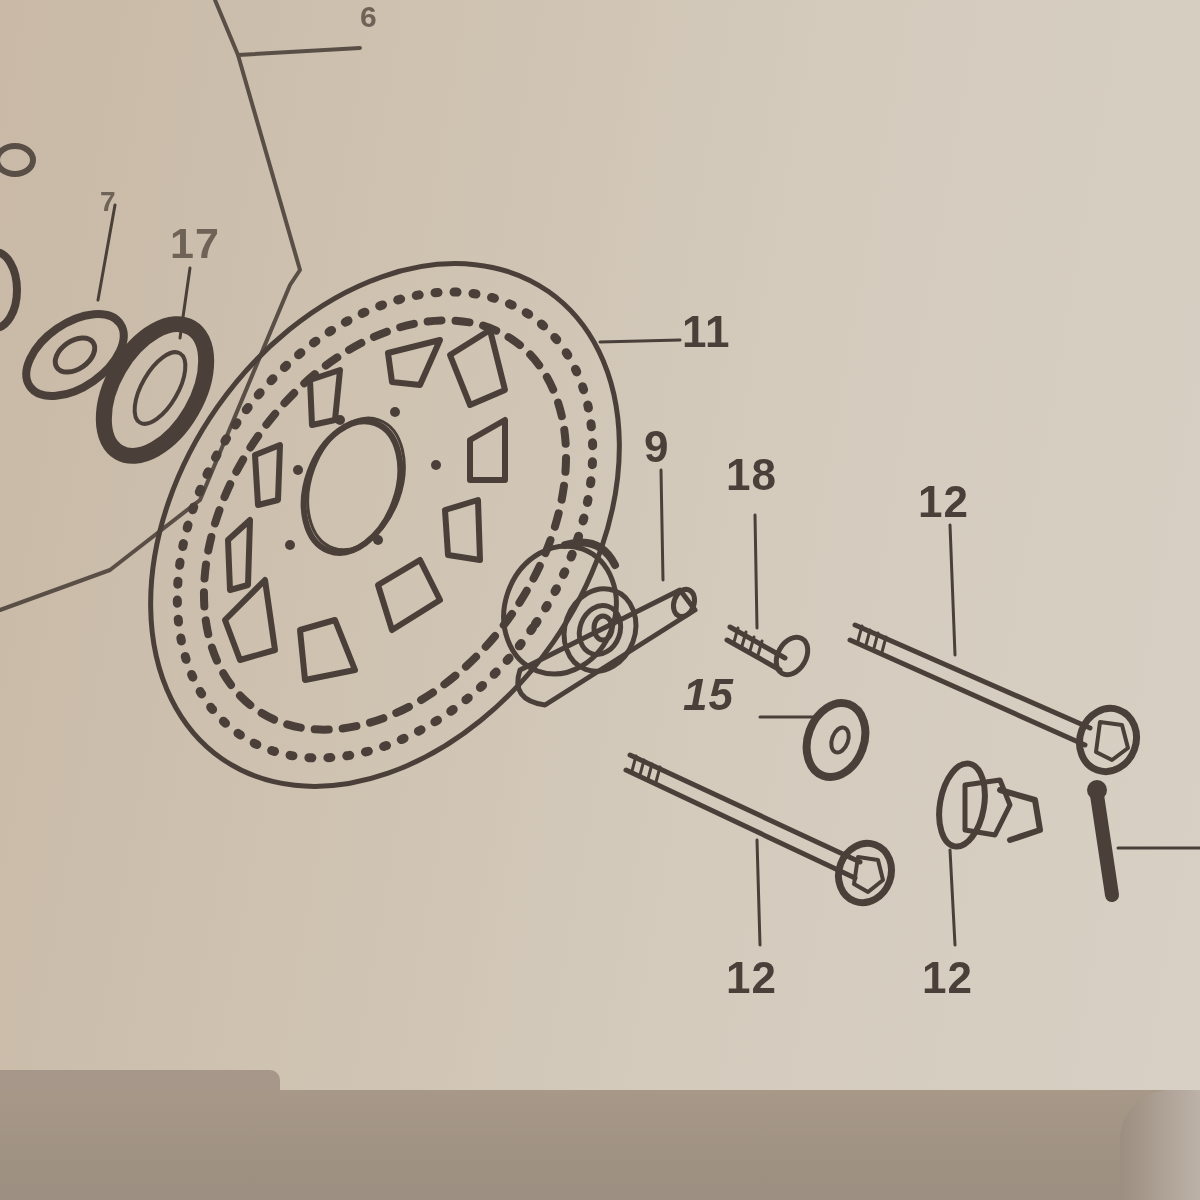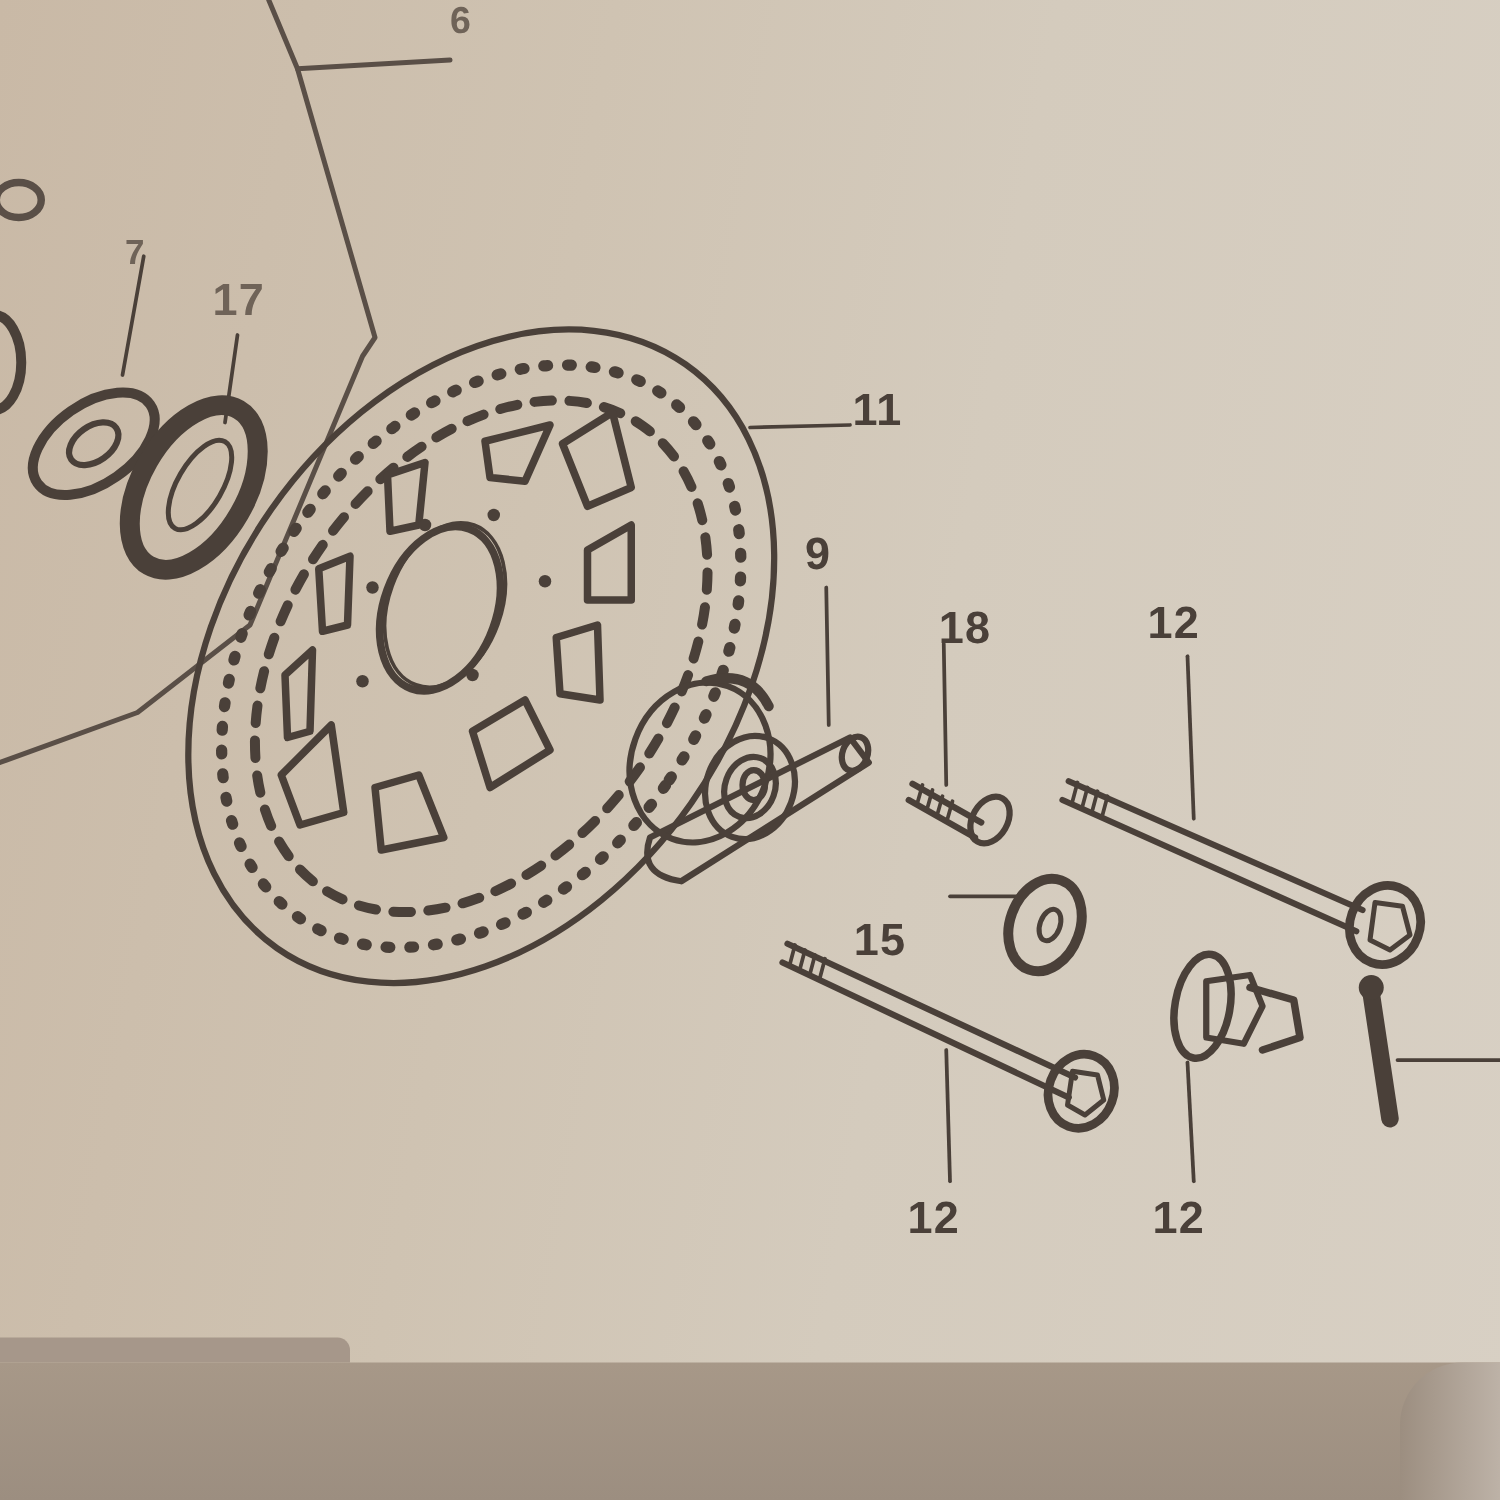--- a/index.html
+++ b/index.html
@@ -16,21 +16,21 @@
   .shadow-step {
     position: absolute; left: 0; bottom: 110px; width: 280px; height: 20px;
     background: #a6978a; border-top-right-radius: 10px;
   }
   .shadow-right {
     position: absolute; right: 0; bottom: 0; width: 80px; height: 110px;
     background: linear-gradient(90deg, #9c8e80, #bdb2a7); border-top-left-radius: 50px;
   }
   svg.drawing { position: absolute; left: 0; top: 0; }
   .callout {
-    position: absolute; color: #4a4039; font-weight: bold; font-size: 36px;
+    position: absolute; color: #4a4039; font-weight: bold; font-size: 44px;
     line-height: 1; letter-spacing: 1px;
   }
   .callout.faded { color: #6f6358; font-size: 30px; }
 </style>
 </head>
 <body>
 
 <div class="page">
 
   <svg class="drawing" width="1200" height="1200" viewBox="0 0 1200 1200" fill="none" stroke="#4a4039" stroke-linecap="round" stroke-linejoin="round">
@@ -160,25 +160,25 @@
 
     <g>
       <line x1="1097" y1="795" x2="1112" y2="895" stroke-width="14"></line>
       <circle cx="1097" cy="790" r="10" fill="#4a4039" stroke="none"></circle>
       <line x1="1118" y1="848" x2="1200" y2="848" stroke-width="3"></line>
     </g>
   </svg>
 
   <span class="callout faded" style="left:360px;top:2px;font-size:30px;">6</span>
   <span class="callout faded" style="left:100px;top:188px;font-size:28px;">7</span>
-  <span class="callout faded" style="left:170px;top:222px;font-size:36px;">17</span>
+  <span class="callout faded" style="left:170px;top:222px;font-size:43px;">17</span>
   <span class="callout" style="left:682px;top:310px;">11</span>
   <span class="callout" style="left:644px;top:425px;">9</span>
-  <span class="callout" style="left:726px;top:484px;margin-left:25px;">18</span>
+  <span class="callout" style="left:726px;top:453px;">18</span>
   <span class="callout" style="left:918px;top:480px;">12</span>
-  <span class="callout" style="left:683px;top:734px;">15</span>
+  <span class="callout" style="left:683px;top:673px;font-style:italic;">15</span>
   <span class="callout" style="left:726px;top:956px;">12</span>
   <span class="callout" style="left:922px;top:956px;">12</span>
 
   <div class="shadow-step"></div>
   <div class="shadow-band"></div>
   <div class="shadow-right"></div>
 </div>
 
 </body></html>

